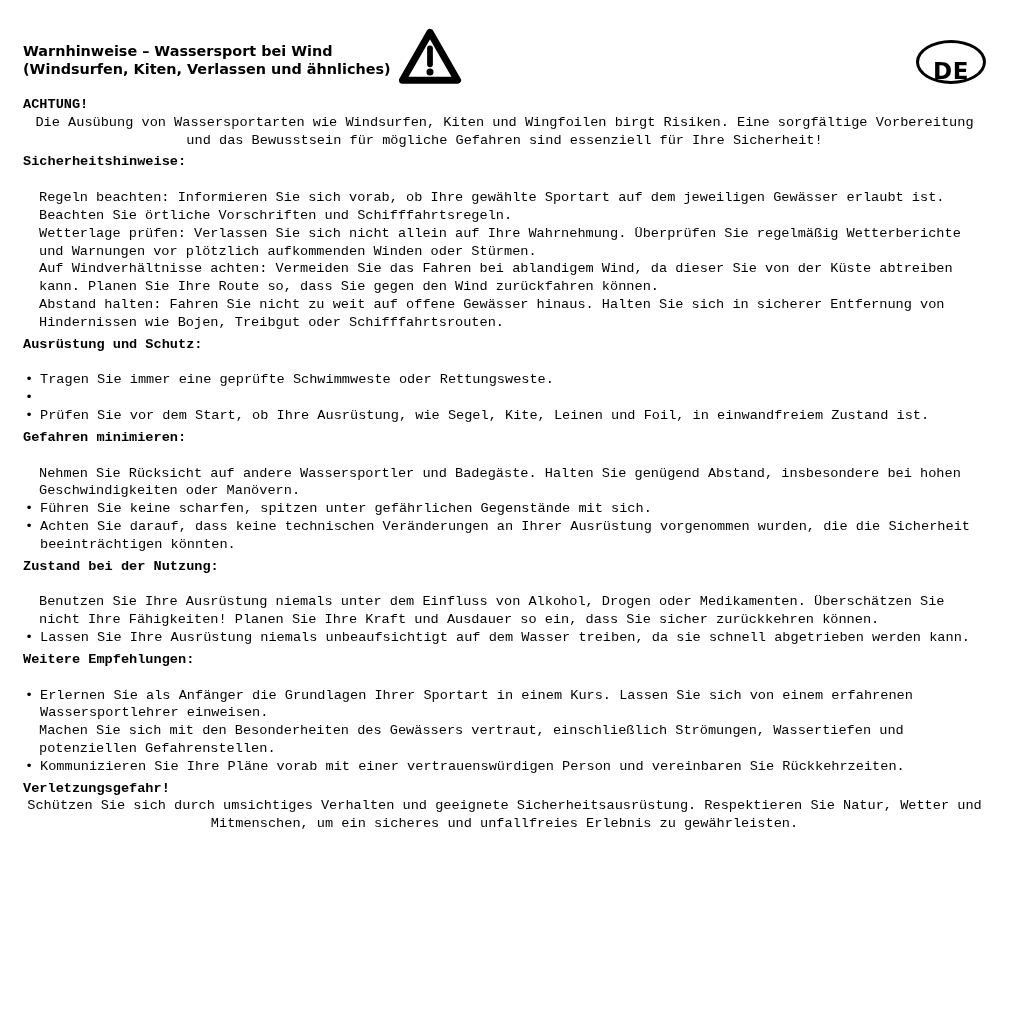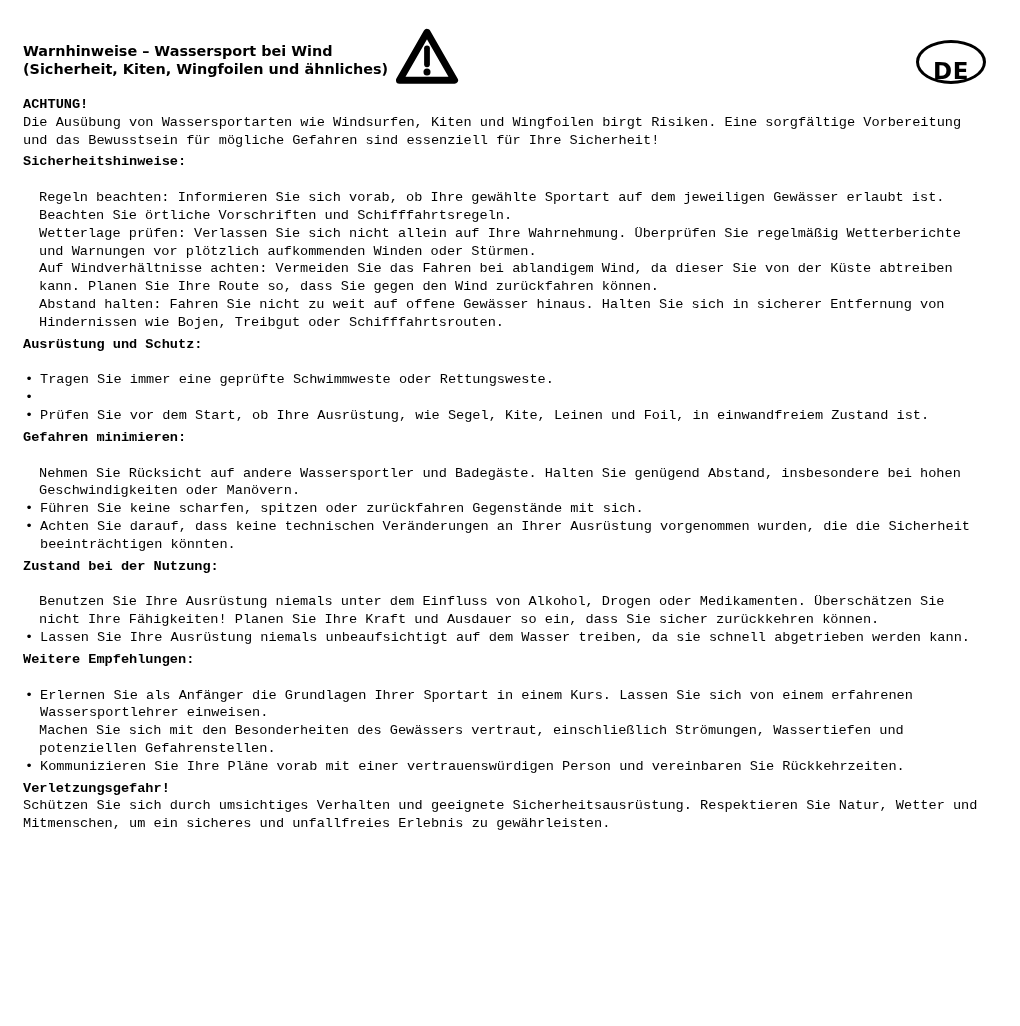--- a/index.html
+++ b/index.html
@@ -46,35 +46,35 @@
     justify-content: center;
     font-weight: bold;
     font-size: 23px;
     letter-spacing: 0.5px;
     transform: translateY(2px);
   }
   
   .section { margin-top: 4px; font-family: Liberation Mono, monospace; }
   .sec-heading { font-weight: bold; }
   .section.list .sec-body { margin-top: 18px; }
-  .section.paragraph .sec-body { margin-top: 0; }
+  .section.paragraph .sec-body { margin-top: 0; text-align: center; }
   .para { }
   .item-plain { padding-left: 16px; }
   .item-bullet { display: flex; padding-left: 2px; }
   .item-bullet .marker { flex: none; width: 15px; }
 </style>
 </head>
 <body>
 
 <div class="page">
 
   <div class="header">
     <div class="title-block">
       <div>Warnhinweise – Wassersport bei Wind</div>
-      <div>(Sicherheit, Kiten, Wingfoilen und ähnliches)</div>
+      <div>(Windsurfen, Kiten, Verlassen und ähnliches)</div>
     </div>
     <svg class="tri-icon" width="64" height="60" viewBox="0 0 100 92" aria-hidden="true">
       <path d="M50 9 L93 84 L7 84 Z" fill="none" stroke="#000" stroke-width="11" stroke-linejoin="round"></path>
       <line x1="50" y1="34" x2="50" y2="59" stroke="#000" stroke-width="9" stroke-linecap="round"></line>
       <circle cx="50" cy="71" r="5.5" fill="#000"></circle>
     </svg>
     <div class="lang-badge">
       <span>DE</span>
     </div>
   </div>
@@ -110,21 +110,21 @@
             <span>Prüfen Sie vor dem Start, ob Ihre Ausrüstung, wie Segel, Kite, Leinen und Foil, in einwandfreiem Zustand ist.</span>
           </div>
         </div>
       </section>
       <section class="section list">
         <div class="sec-heading">Gefahren minimieren:</div>
         <div class="sec-body">
           <div class="item-plain">Nehmen Sie Rücksicht auf andere Wassersportler und Badegäste. Halten Sie genügend Abstand, insbesondere bei hohen Geschwindigkeiten oder Manövern.</div>
           <div class="item-bullet">
             <span class="marker">•</span>
-            <span>Führen Sie keine scharfen, spitzen oder zurückfahren Gegenstände mit sich.</span>
+            <span>Führen Sie keine scharfen, spitzen unter gefährlichen Gegenstände mit sich.</span>
           </div>
           <div class="item-bullet">
             <span class="marker">•</span>
             <span>Achten Sie darauf, dass keine technischen Veränderungen an Ihrer Ausrüstung vorgenommen wurden, die die Sicherheit beeinträchtigen könnten.</span>
           </div>
         </div>
       </section>
       <section class="section list">
         <div class="sec-heading">Zustand bei der Nutzung:</div>
         <div class="sec-body">

